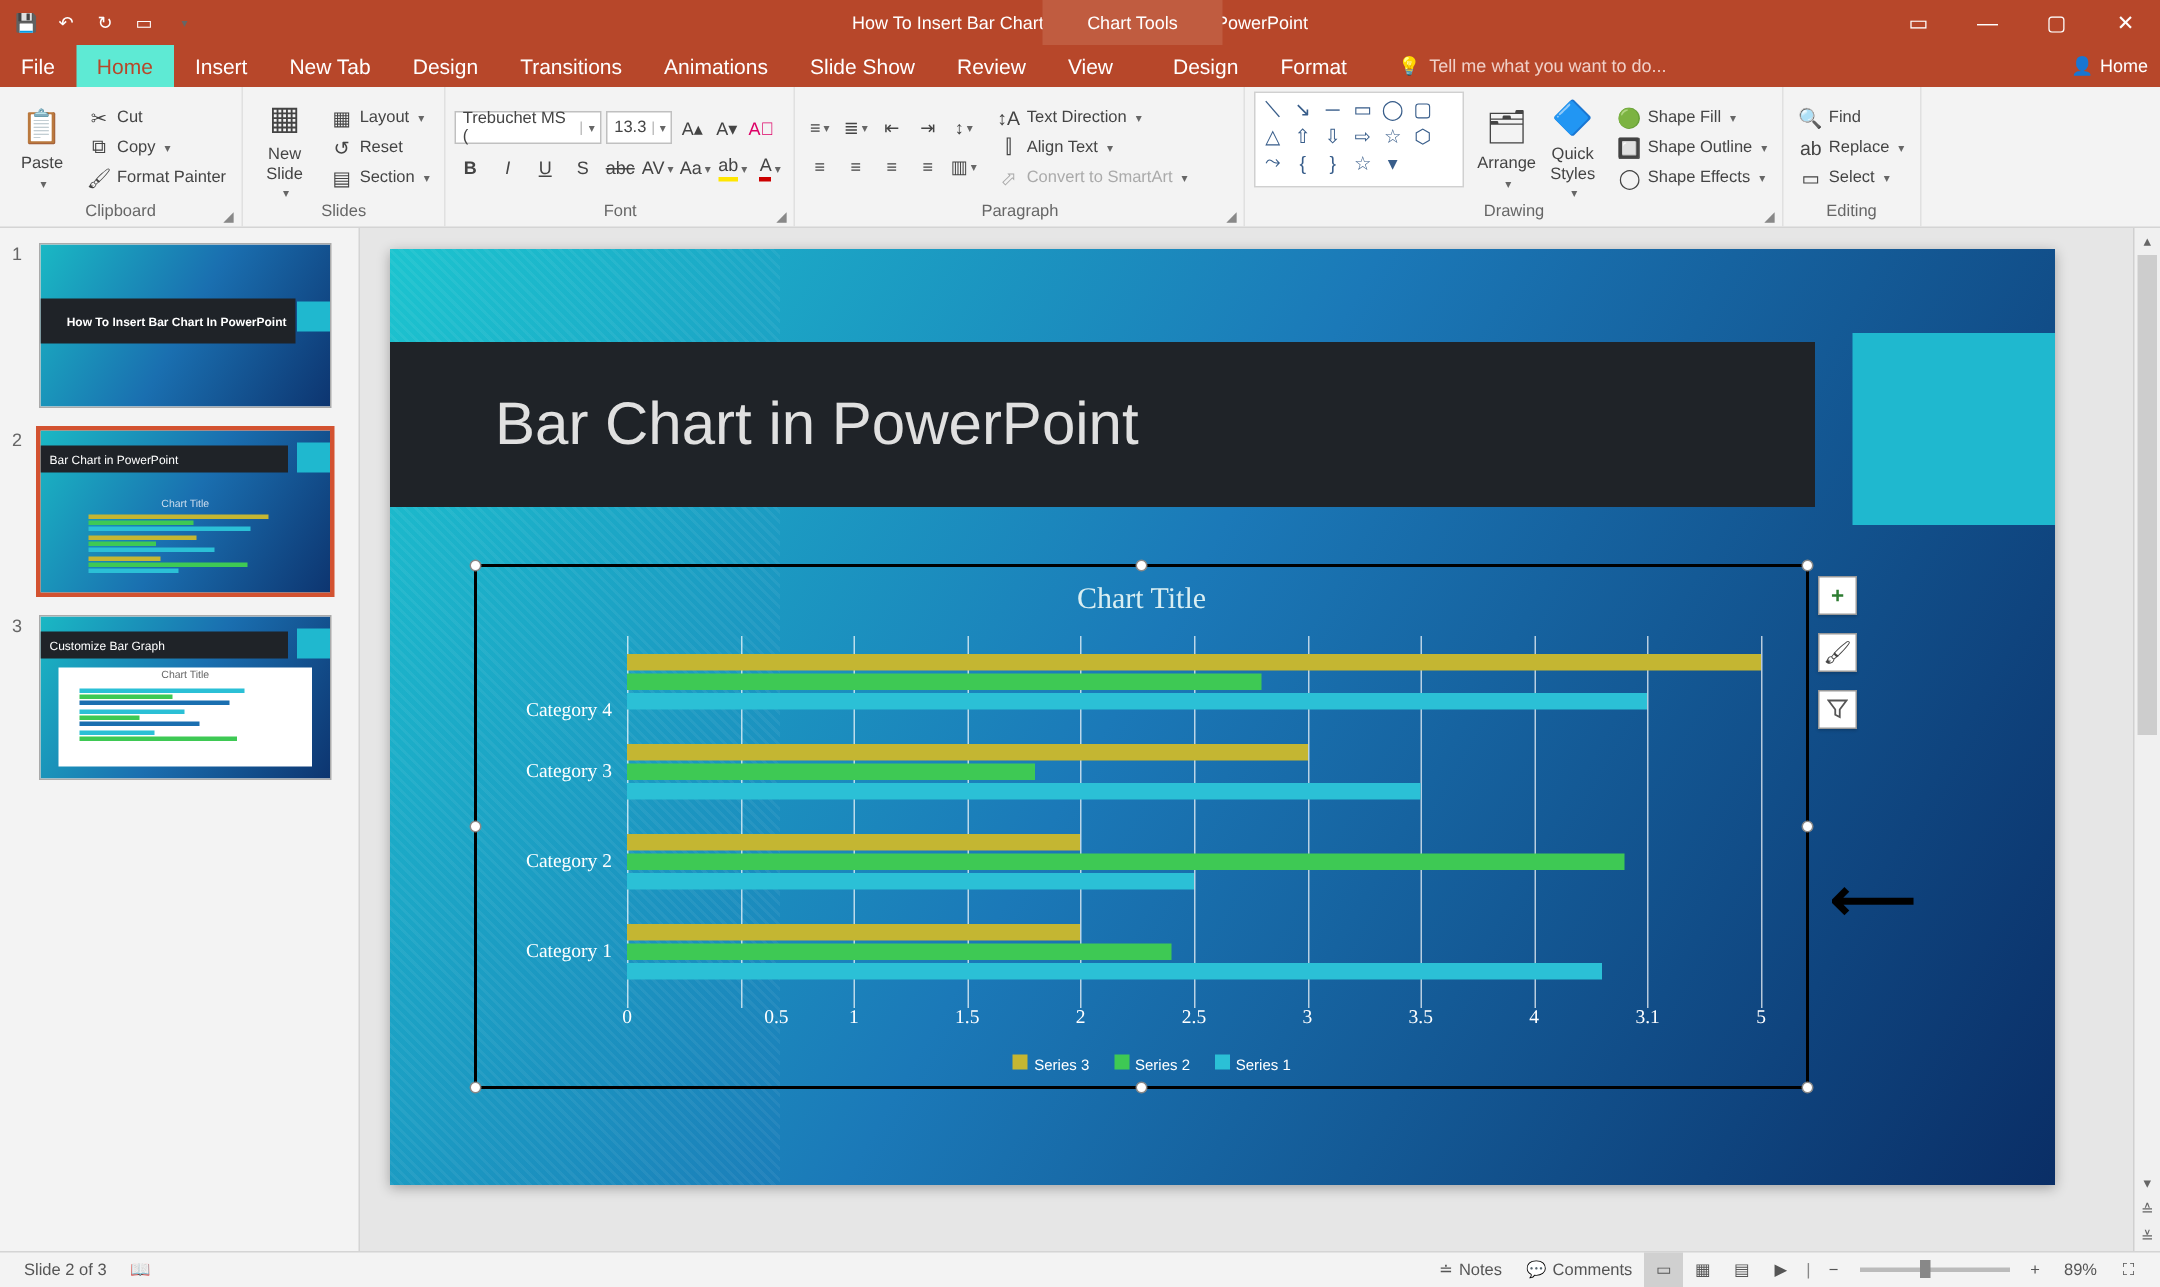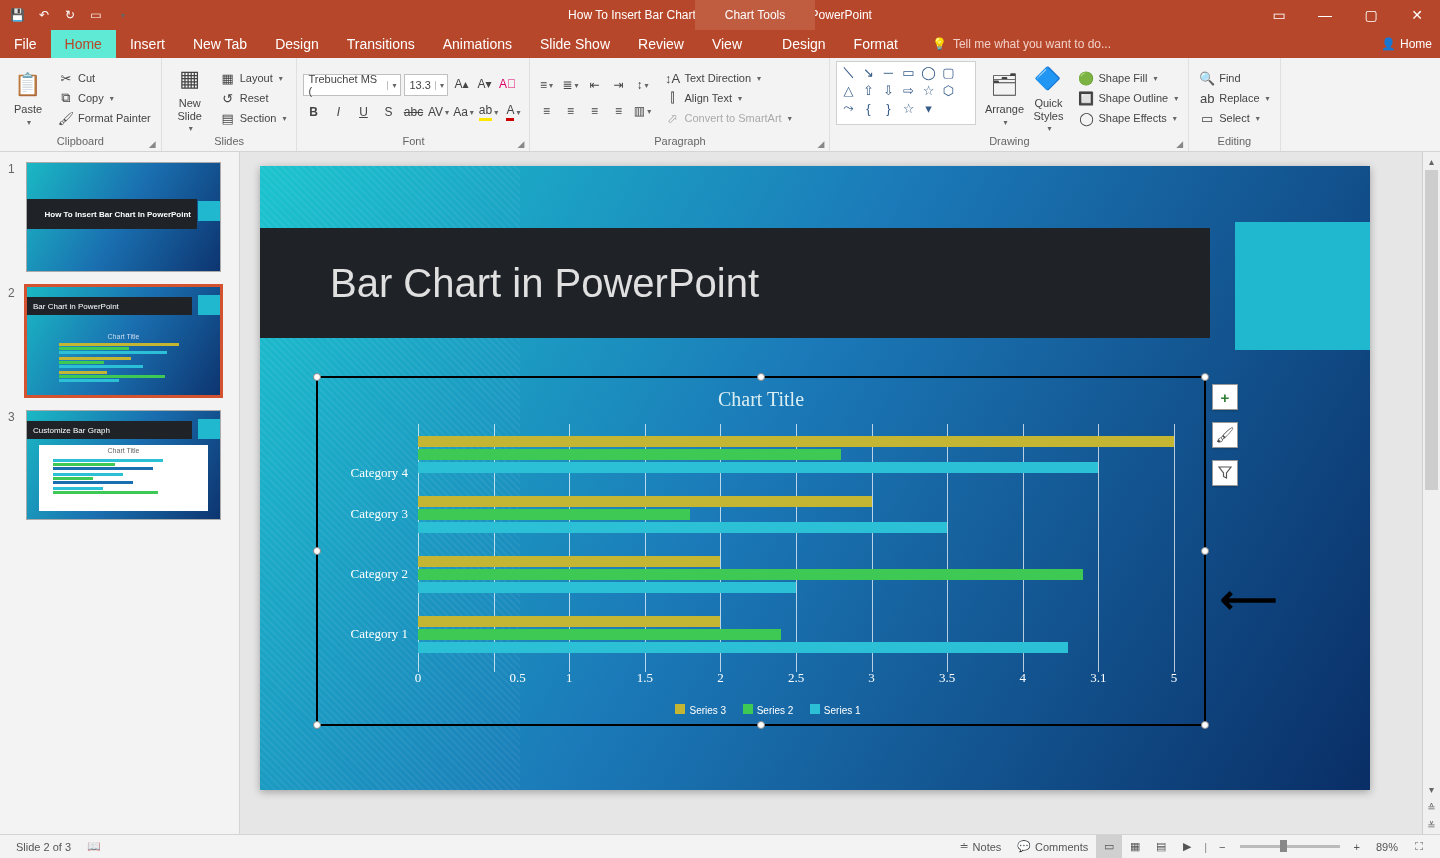--- a/index.html
+++ b/index.html
@@ -30,21 +30,21 @@
 .dlg-launcher { position:absolute; right:2px; bottom:2px; width:10px; height:10px; font-size:9px; color:#888; cursor:pointer; }
 
 .bigbtn { display:flex; flex-direction:column; align-items:center; justify-content:center; width:44px; cursor:pointer; gap:2px; }
 .bigbtn .ic { width:32px; height:32px; display:flex; align-items:center; justify-content:center; font-size:22px; }
 .bigbtn span { font-size:11px; text-align:center; line-height:1.1; }
 .col { display:flex; flex-direction:column; gap:2px; justify-content:center; }
 .smallbtn { display:flex; align-items:center; gap:4px; padding:1px 4px; cursor:pointer; font-size:11px; white-space:nowrap; }
 .smallbtn .ic { width:16px; height:16px; display:flex; align-items:center; justify-content:center; font-size:13px; }
 .dd::after { content:"▾"; font-size:8px; margin-left:2px; color:#666; }
 
-.font-row1 { display:flex; align-items:flex-start; gap:3px; margin-bottom:4px; }
+.font-row1 { display:flex; align-items:flex-end; gap:3px; margin-bottom:4px; }
 .font-row2 { display:flex; align-items:center; gap:5px; }
 .combo { border:1px solid #c0c0c0; background:#fff; height:22px; display:flex; align-items:center; padding:0 4px; font-size:11px; cursor:text; }
 .combo-dd { border-left:1px solid #c0c0c0; padding-left:4px; margin-left:4px; font-size:8px; color:#666; cursor:pointer; }
 .toolbtn { width:20px; height:20px; display:flex; align-items:center; justify-content:center; cursor:pointer; font-size:12px; }
 .color-underline { border-bottom: 3px solid; padding-bottom:1px; }
 
 .shapes-gallery { width:140px; height:64px; border:1px solid #d0d0d0; background:#fff; display:flex; flex-wrap:wrap; align-content:flex-start; padding:2px; gap:2px; }
 .shapes-gallery .s { width:18px; height:16px; display:flex; align-items:center; justify-content:center; font-size:13px; color:#385d8a; cursor:pointer; }
 
 

